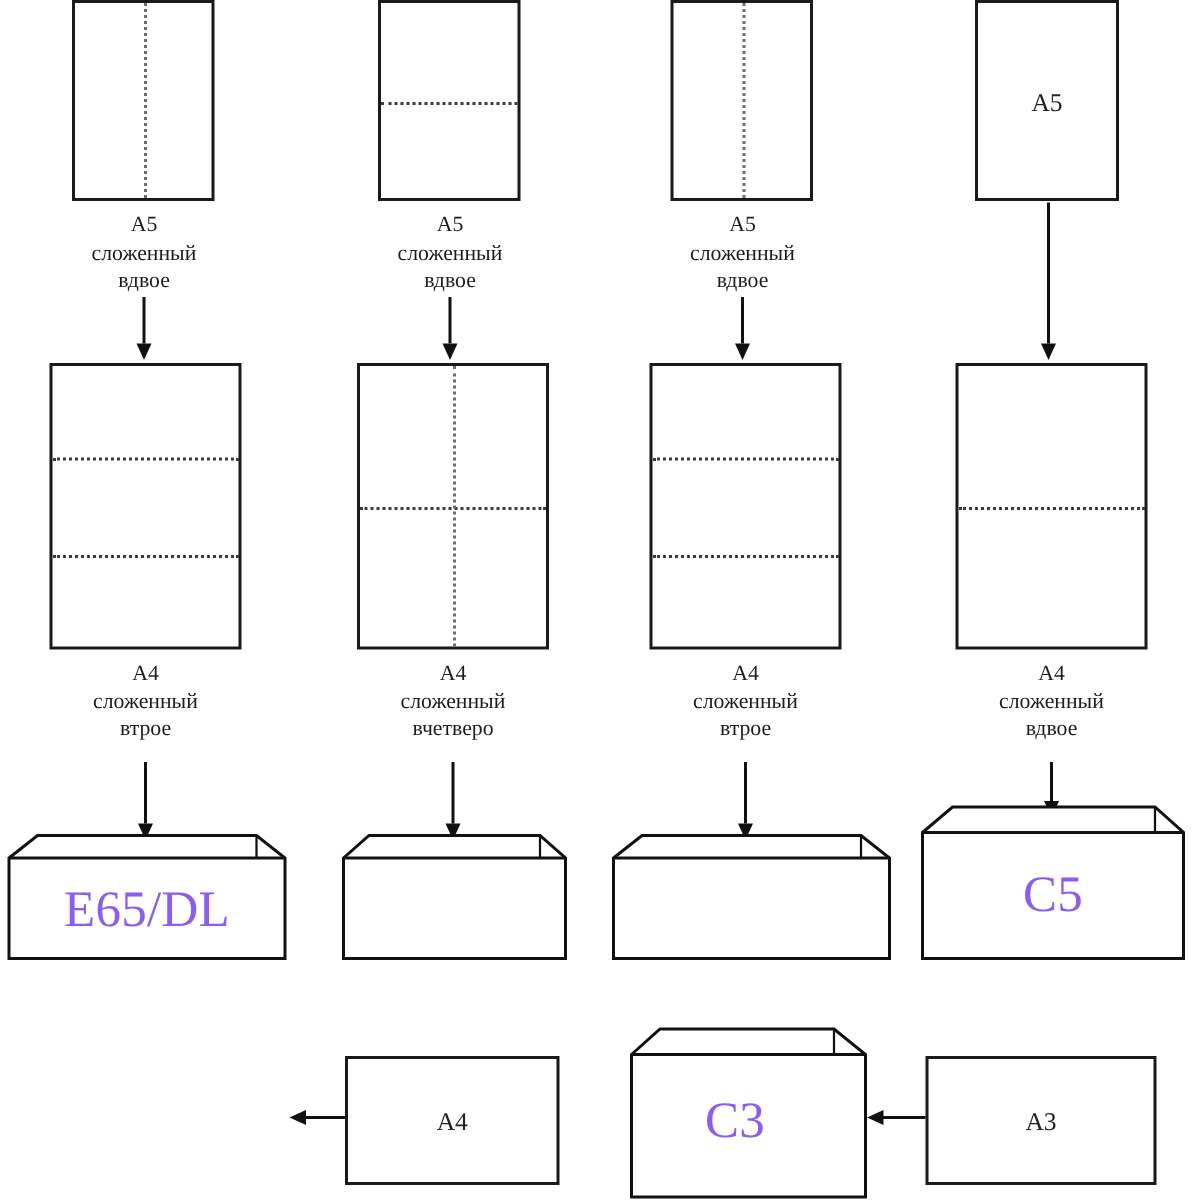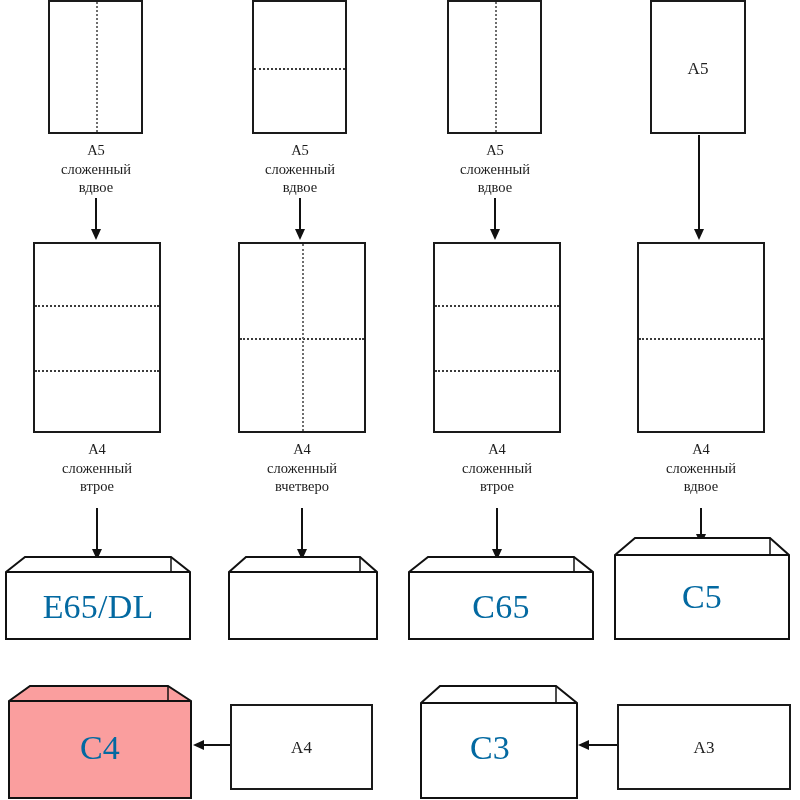--- a/index.html
+++ b/index.html
@@ -102,21 +102,21 @@
   .envelope svg {
     display: block;
     overflow: visible;
   }
   .env-label {
     position: absolute;
     left: 0;
     right: 0;
     text-align: center;
     font-size: 34px;
-    color: #0369a1;
+    color: #8b5cf6;
     letter-spacing: 0.2px;
   }
 </style>
 </head>
 <body>
 
 <div id="stage">
 
   <div class="paper" style="left:48px; top:0px; width:95px; height:134px;">
     <div class="fold fold-v" style="left:46px; top:0px; height:130px;"></div>
@@ -230,40 +230,31 @@
       <polyline points="132,2 132,17" fill="none" stroke="#111111" stroke-width="1.5"></polyline>
     </svg>
   </div>
 
   <div class="envelope" style="left:408px; top:555px; width:186px; height:85px;">
     <svg width="186" height="85" viewBox="0 0 186 85">
       <polygon points="1,17 20,2 166,2 185,17 185,84 1,84" fill="#ffffff" stroke="#111111" stroke-width="2"></polygon>
       <polyline points="1,17 166,17 185,17" fill="none" stroke="#111111" stroke-width="2"></polyline>
       <polyline points="166,2 166,17" fill="none" stroke="#111111" stroke-width="1.5"></polyline>
     </svg>
-    <div class="env-label" style="top:33px;">C65</div>
   </div>
 
   <div class="envelope" style="left:614px; top:536px; width:176px; height:104px;">
     <svg width="176" height="104" viewBox="0 0 176 104">
       <polygon points="1,19 21,2 156,2 175,19 175,103 1,103" fill="#ffffff" stroke="#111111" stroke-width="2"></polygon>
       <polyline points="1,19 156,19 175,19" fill="none" stroke="#111111" stroke-width="2"></polyline>
       <polyline points="156,2 156,19" fill="none" stroke="#111111" stroke-width="1.5"></polyline>
     </svg>
     <div class="env-label" style="top:42px;">C5</div>
   </div>
 
-  <div class="envelope" style="left:8px; top:684px; width:184px; height:115px;">
-    <svg width="184" height="115" viewBox="0 0 184 115">
-      <polygon points="1,17 22,2 160,2 183,17 183,114 1,114" fill="#fa9e9e" stroke="#111111" stroke-width="2"></polygon>
-      <polyline points="1,17 160,17 183,17" fill="none" stroke="#111111" stroke-width="2"></polyline>
-      <polyline points="160,2 160,17" fill="none" stroke="#111111" stroke-width="1.5"></polyline>
-    </svg>
-    <div class="env-label" style="top:45px;">C4</div>
-  </div>
 
   <div class="arrow-left" style="left:193px; top:745px; width:42px;">
     <div class="shaft" style="width:32px;"></div>
     <div class="head"></div>
   </div>
 
   <div class="paper" style="left:230px; top:704px; width:143px; height:86px;">
     <div class="paper-label-inside" style="top:32px;">A4</div>
   </div>
 
@@ -274,17 +265,17 @@
       <polyline points="136,2 136,19" fill="none" stroke="#111111" stroke-width="1.5"></polyline>
     </svg>
     <div class="env-label" style="top:45px;">C3</div>
   </div>
 
   <div class="arrow-left" style="left:578px; top:745px; width:42px;">
     <div class="shaft" style="width:32px;"></div>
     <div class="head"></div>
   </div>
 
-  <div class="paper" style="left:617px; top:704px; width:174px; height:86px;">
+  <div class="paper" style="left:617px; top:704px; width:154px; height:86px;">
     <div class="paper-label-inside" style="top:32px;">A3</div>
   </div>
 
 </div>
 
 </body></html>

